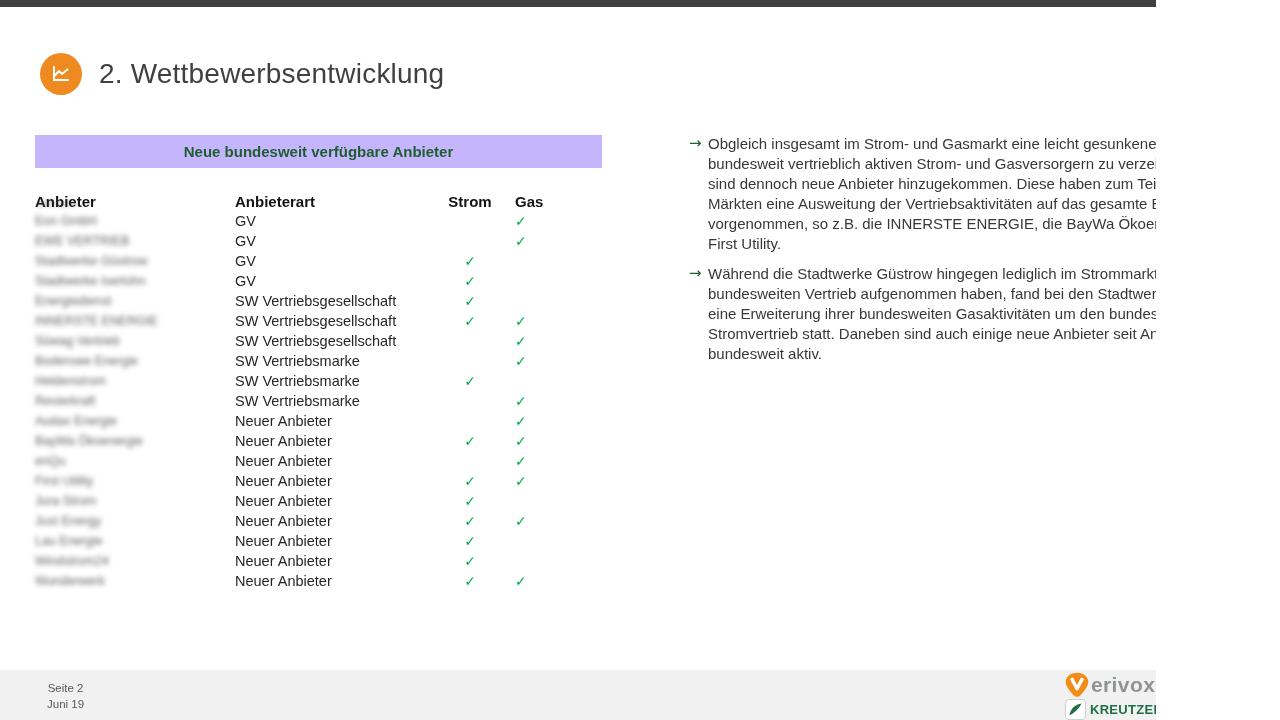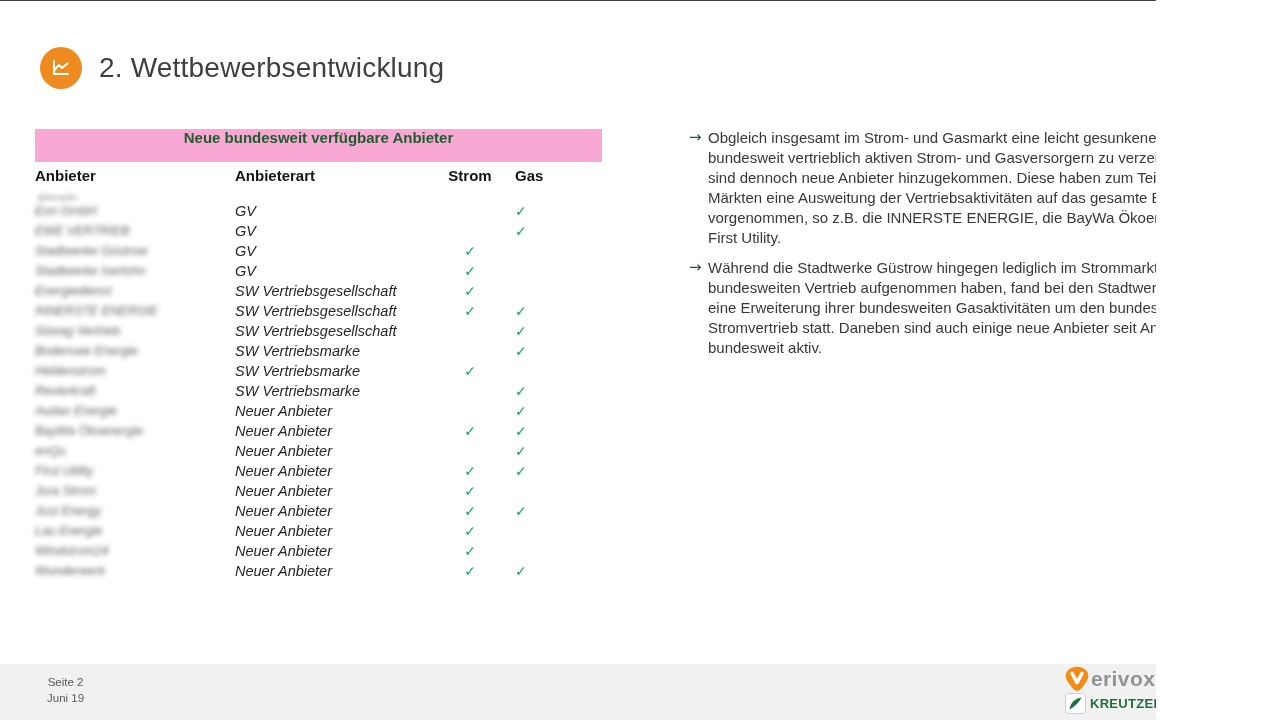--- a/index.html
+++ b/index.html
@@ -1,36 +1,36 @@
 <!DOCTYPE html>
 <html><head>
 <meta charset="utf-8">
 <style>
   html,body{margin:0;padding:0;background:#fff;}
   .slide{position:relative;width:1156px;height:720px;background:#ffffff;overflow:hidden;
-         font-family:"Liberation Sans",sans-serif;border-top:1px solid #404040;box-sizing:border-box;}
+         font-family:"Liberation Sans",sans-serif;border-top:7px solid #404040;box-sizing:border-box;}
 
   
   .hdr{position:absolute;left:40px;top:46px;display:flex;align-items:center;gap:17px;}
   .title-icon{width:42px;height:42px;border-radius:50%;background:#EE8A1F;flex:none;
               display:flex;align-items:center;justify-content:center;}
   .page-title{margin:0;font-size:28px;font-weight:400;color:#404040;letter-spacing:.2px;}
 
   
   .table-card{position:absolute;left:35px;top:128px;width:567px;}
-  .band{height:33px;background:#f9a8d4;display:flex;align-items:flex-start;justify-content:center;}
+  .band{height:33px;background:#c4b5fd;display:flex;align-items:center;justify-content:center;}
   .band .tt{font-size:15px;font-weight:700;color:#1E5E2E;}
-  .t-head{display:flex;align-items:center;margin-top:3px;height:20px;font-size:15px;font-weight:700;color:#141414;}
+  .t-head{display:flex;align-items:center;margin-top:23px;height:20px;font-size:15px;font-weight:700;color:#141414;}
   .c-name{width:200px;}
   .c-art{width:190px;}
   .c-strom{width:90px;text-align:center;}
   .c-gas{width:87px;text-align:left;}
   .t-artifact{position:absolute;left:2px;top:63px;width:54px;height:8px;overflow:hidden;
               font-size:12px;color:#4a4a4a;filter:blur(2.6px);opacity:.8;}
-  .t-body{margin-top:16px;font-style:italic;}
+  .t-body{margin-top:0;}
   .t-row{display:flex;align-items:center;height:20px;}
   .t-row .c-name{font-size:12.5px;color:#4a4a4a;filter:blur(2.5px);opacity:.88;white-space:nowrap;overflow:hidden;}
   .t-row .c-art{font-size:14.5px;color:#262626;white-space:nowrap;}
   .check{font-family:"DejaVu Sans",sans-serif;color:#00B050;font-size:14px;line-height:1;}
 
   
   .panel{position:absolute;left:689px;top:127px;width:560px;}
   .panel-h{margin:0 0 11px 0;font-size:15px;font-weight:700;color:#1E5E2E;}
   .bullet{display:flex;margin-bottom:10px;}
   .arrow{flex:none;width:19px;color:#1E5E2E;font-size:15px;line-height:19.3px;

